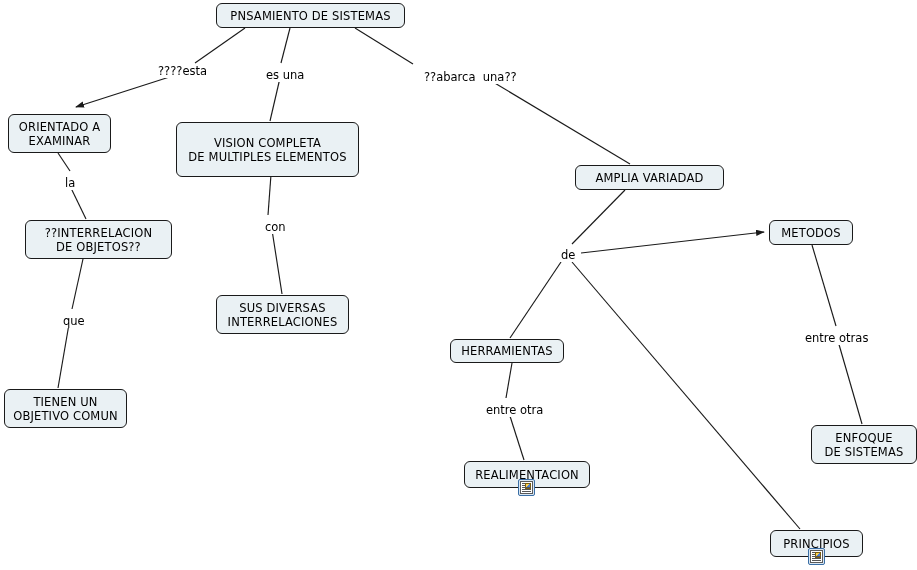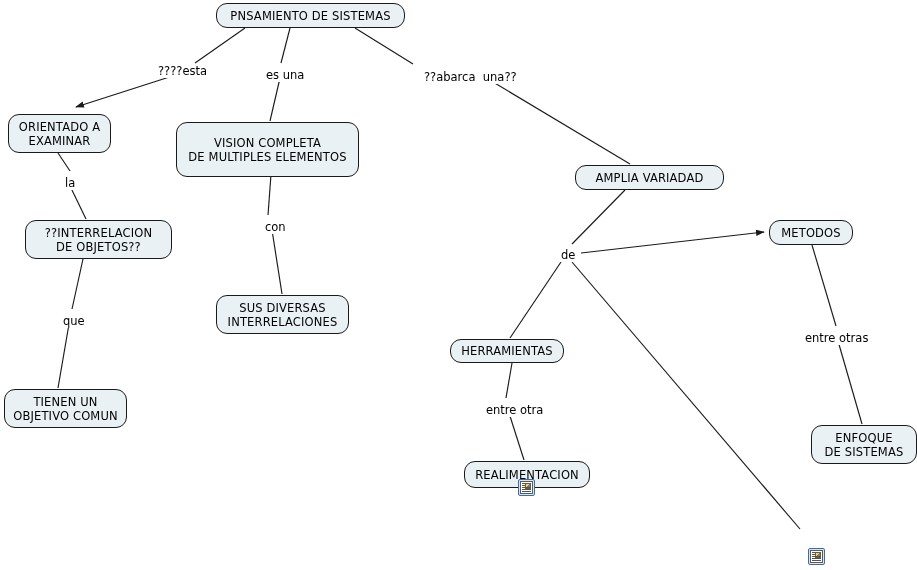--- a/index.html
+++ b/index.html
@@ -20,21 +20,21 @@
     left: 0;
     top: 0;
     width: 917px;
     height: 570px;
   }
   .node {
     position: absolute;
     box-sizing: border-box;
     background: #eaf1f4;
     border: 1px solid #1a1a1a;
-    border-radius: 11px;
+    border-radius: 6px;
     color: #000000;
     font-size: 11.5px;
     line-height: 14px;
     text-align: center;
     display: flex;
     align-items: center;
     justify-content: center;
     letter-spacing: 0.15px;
     white-space: pre;
     z-index: 2;
@@ -161,20 +161,21 @@
 DE OBJETOS??</div>
   <div class="node" style="left: 769px; top: 220px; width: 84px; height: 25px;">METODOS</div>
   <div class="node" style="left: 216px; top: 295px; width: 133px; height: 39px;">SUS DIVERSAS
 INTERRELACIONES</div>
   <div class="node" style="left: 450px; top: 339px; width: 114px; height: 24px;">HERRAMIENTAS</div>
   <div class="node" style="left: 4px; top: 389px; width: 123px; height: 39px;">TIENEN UN
 OBJETIVO COMUN</div>
   <div class="node" style="left: 811px; top: 425px; width: 106px; height: 39px;">ENFOQUE
 DE SISTEMAS</div>
   <div class="node" style="left: 464px; top: 461px; width: 126px; height: 27px;">REALIMENTACION</div>
+  <div class="node" style="left: 770px; top: 530px; width: 93px; height: 27px;">PRINCIPIOS</div>
 
   <div class="doc-icon" style="left: 518px; top: 479px;">
     <div class="page">
       <div class="bars"></div>
       <div class="pic"></div>
       <div class="lines"></div>
     </div>
   </div>
   <div class="doc-icon" style="left: 808px; top: 548px;">
     <div class="page">

